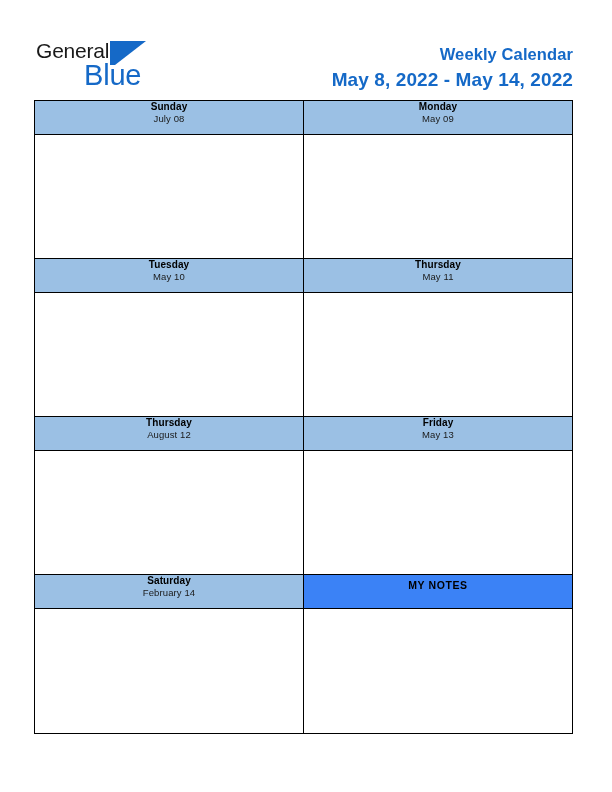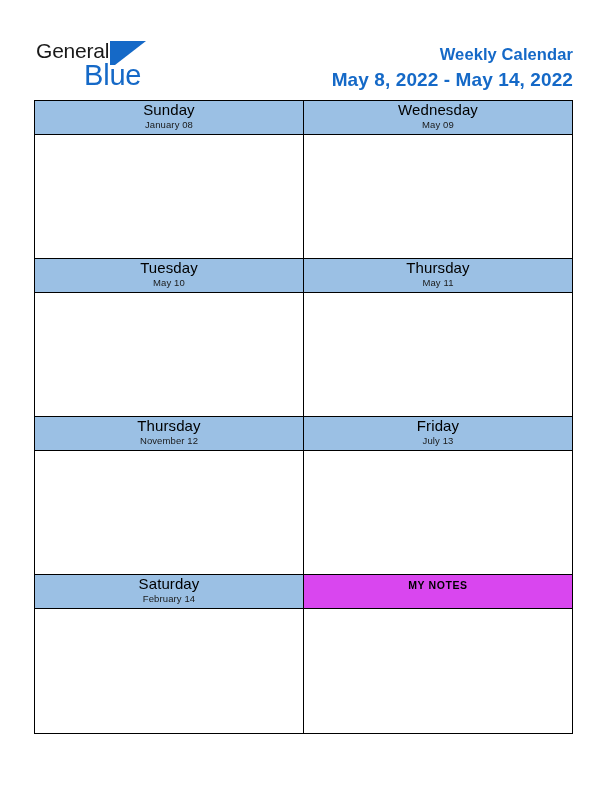--- a/index.html
+++ b/index.html
@@ -134,36 +134,36 @@
 
   .day-head {
     background: #9bc0e4;
     height: 33px;
     text-align: center;
     vertical-align: middle;
     padding: 3px 2px 4px 2px;
   }
   .day-name {
     font-family: "Liberation Sans", sans-serif;
-    font-size: 15px;
-    font-weight: normal;
+    font-size: 10px;
+    font-weight: bold;
     color: #000000;
     line-height: 1.18;
     letter-spacing: 0.1px;
   }
   .day-date {
     font-family: "Liberation Sans", sans-serif;
     font-size: 9.5px;
     font-weight: 400;
     color: #1a1a1a;
     line-height: 1.25;
     letter-spacing: 0.1px;
   }
   .notes-head {
-    background: #d946ef;
+    background: #3b82f6;
     height: 33px;
     text-align: center;
     vertical-align: middle;
     padding: 0 2px;
   }
   .notes-title {
     font-family: "Liberation Sans", sans-serif;
     font-size: 10.5px;
     font-weight: bold;
     color: #000000;
@@ -200,24 +200,24 @@
 <table class="calendar">
   <colgroup>
     <col class="col-left">
     <col class="col-right">
   </colgroup>
   <tbody>
 
     <tr>
       <td class="day-head">
         <div class="day-name">Sunday</div>
-        <div class="day-date">January 08</div>
-      </td>
-      <td class="day-head">
-        <div class="day-name">Wednesday</div>
+        <div class="day-date">July 08</div>
+      </td>
+      <td class="day-head">
+        <div class="day-name">Monday</div>
         <div class="day-date">May 09</div>
       </td>
     </tr>
     <tr>
       <td class="day-body"></td>
       <td class="day-body"></td>
     </tr>
 
     <tr>
       <td class="day-head">
@@ -230,25 +230,25 @@
       </td>
     </tr>
     <tr>
       <td class="day-body"></td>
       <td class="day-body"></td>
     </tr>
 
     <tr>
       <td class="day-head">
         <div class="day-name">Thursday</div>
-        <div class="day-date">November 12</div>
+        <div class="day-date">August 12</div>
       </td>
       <td class="day-head">
         <div class="day-name">Friday</div>
-        <div class="day-date">July 13</div>
+        <div class="day-date">May 13</div>
       </td>
     </tr>
     <tr>
       <td class="day-body"></td>
       <td class="day-body"></td>
     </tr>
 
     <tr>
       <td class="day-head">
         <div class="day-name">Saturday</div>

